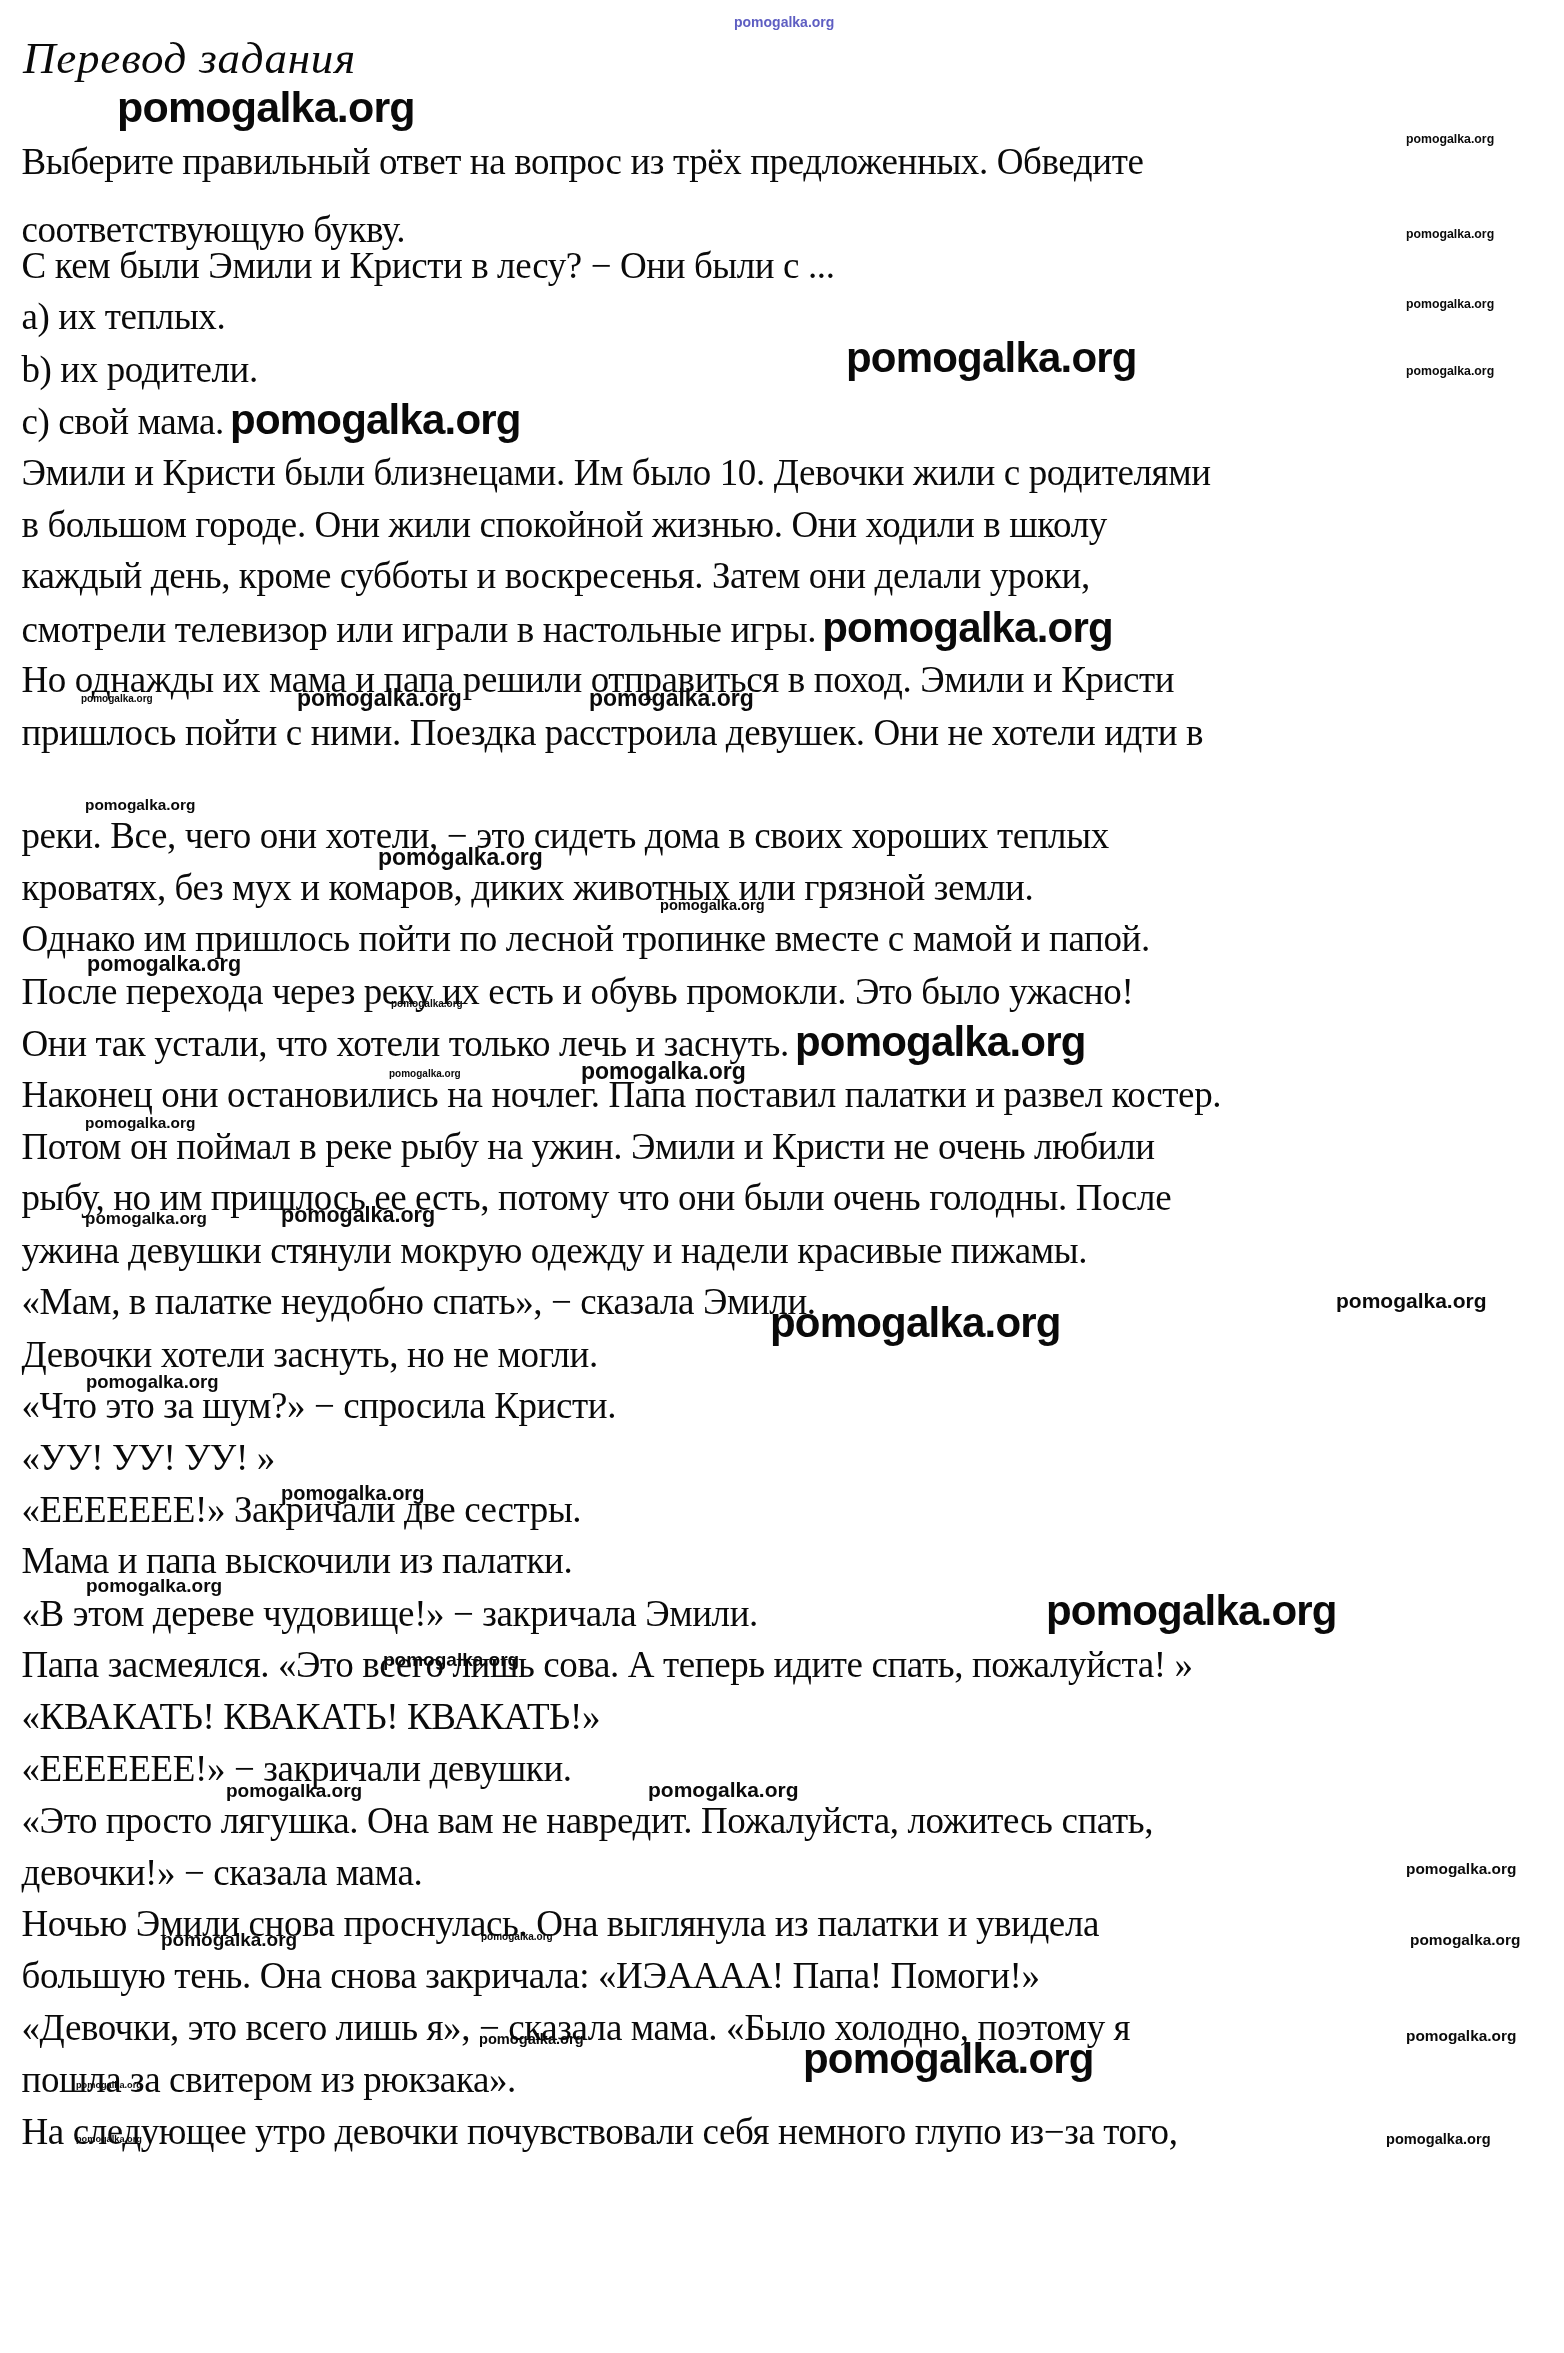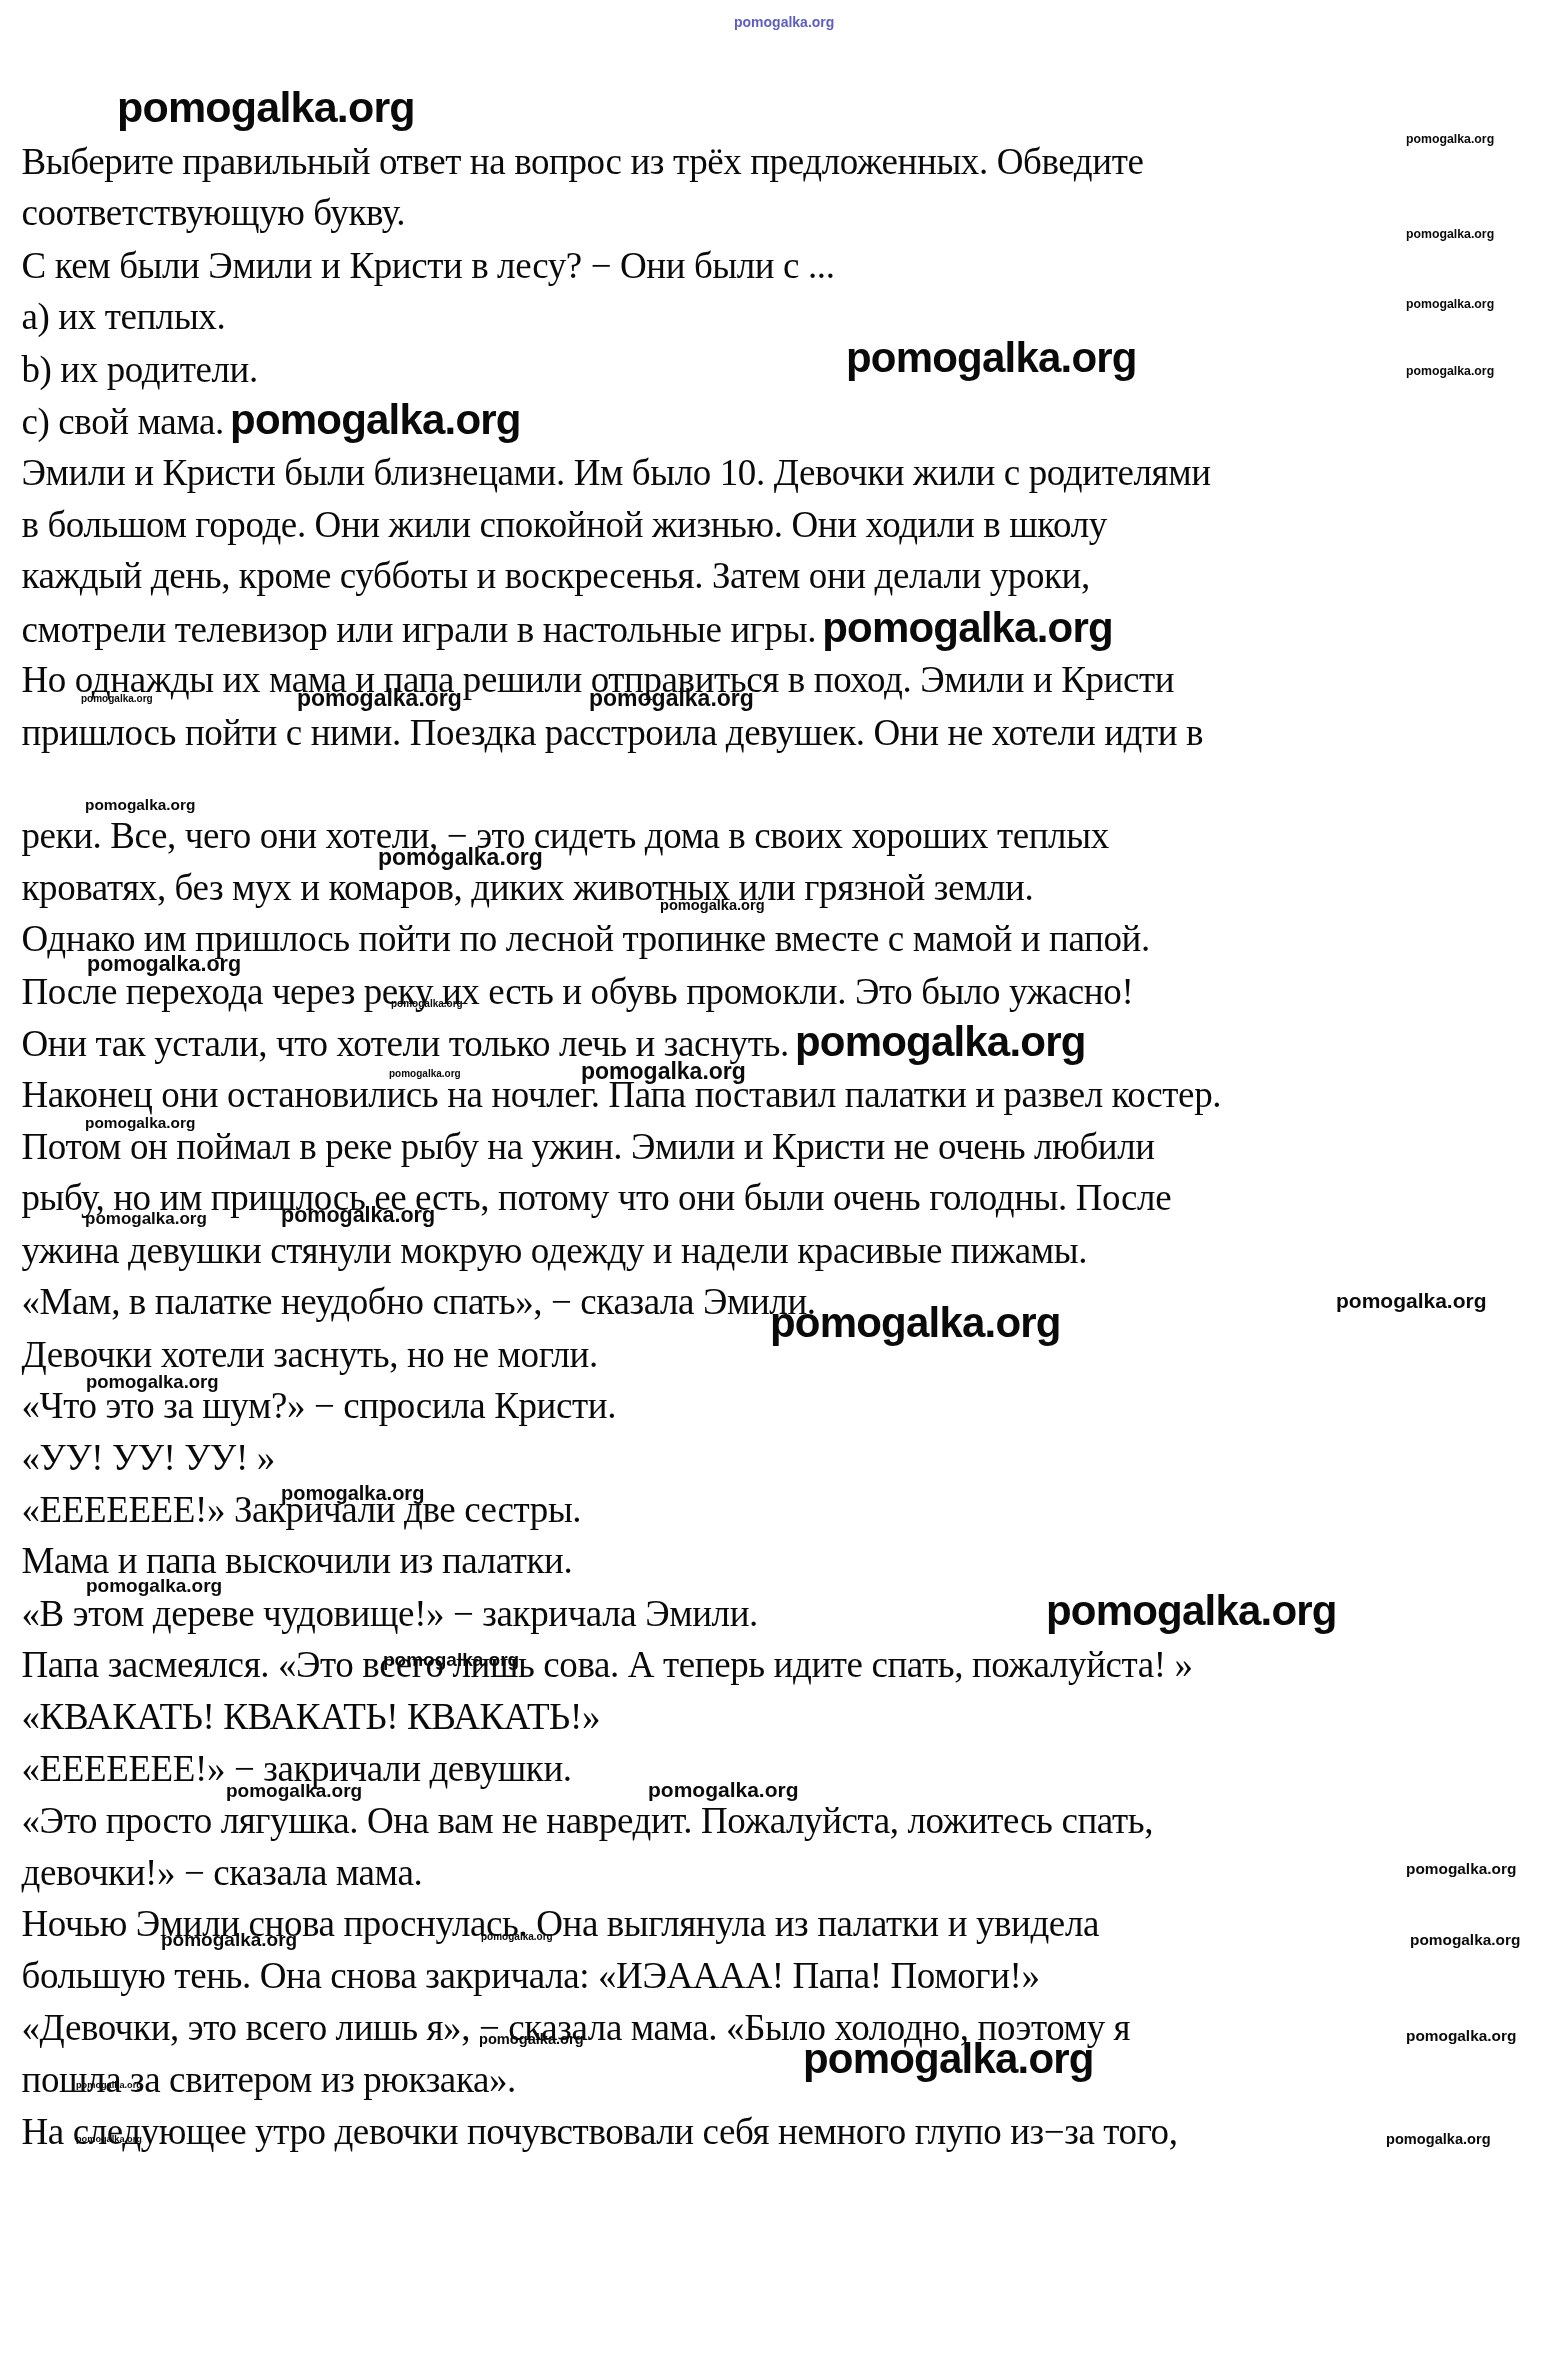--- a/index.html
+++ b/index.html
@@ -16,25 +16,26 @@
   .wm-accent{color:#4343b8;font-weight:600;opacity:.85;}
   .big{letter-spacing:-0.8px;}
 </style>
 </head>
 <body>
 
 <div class="page">
 
   <div class="wm wm-accent" style="left:734px;top:15.4px;font-size:14px">pomogalka.org</div>
 
+  <div class="heading">Перевод задания</div>
 
   <div class="wm big" style="left:117px;top:86px;font-size:43px">pomogalka.org</div>
 
   <div class="line" style="top:140px">Выберите правильный ответ на вопрос из трёх предложенных. Обведите</div>
-  <div class="line" style="top:191px">соответствующую букву.</div>
+  <div class="line" style="top:208px">соответствующую букву.</div>
   <div class="line" style="top:244px">С кем были Эмили и Кристи в лесу? − Они были с ...</div>
   <div class="line" style="top:295px">a) их теплых.</div>
   <div class="line" style="top:348px">b) их родители.</div>
   <div class="line" style="top:399px">
     <span>c) свой мама.</span><span class="wm-inline" style="font-size:42px">pomogalka.org</span>
   </div>
   <div class="wm big" style="left:846px;top:337px;font-size:42px">pomogalka.org</div>
 
   <div class="wm" style="left:1406px;top:133px;font-size:12.3px">pomogalka.org</div>
   <div class="wm" style="left:1406px;top:228px;font-size:12.3px">pomogalka.org</div>

